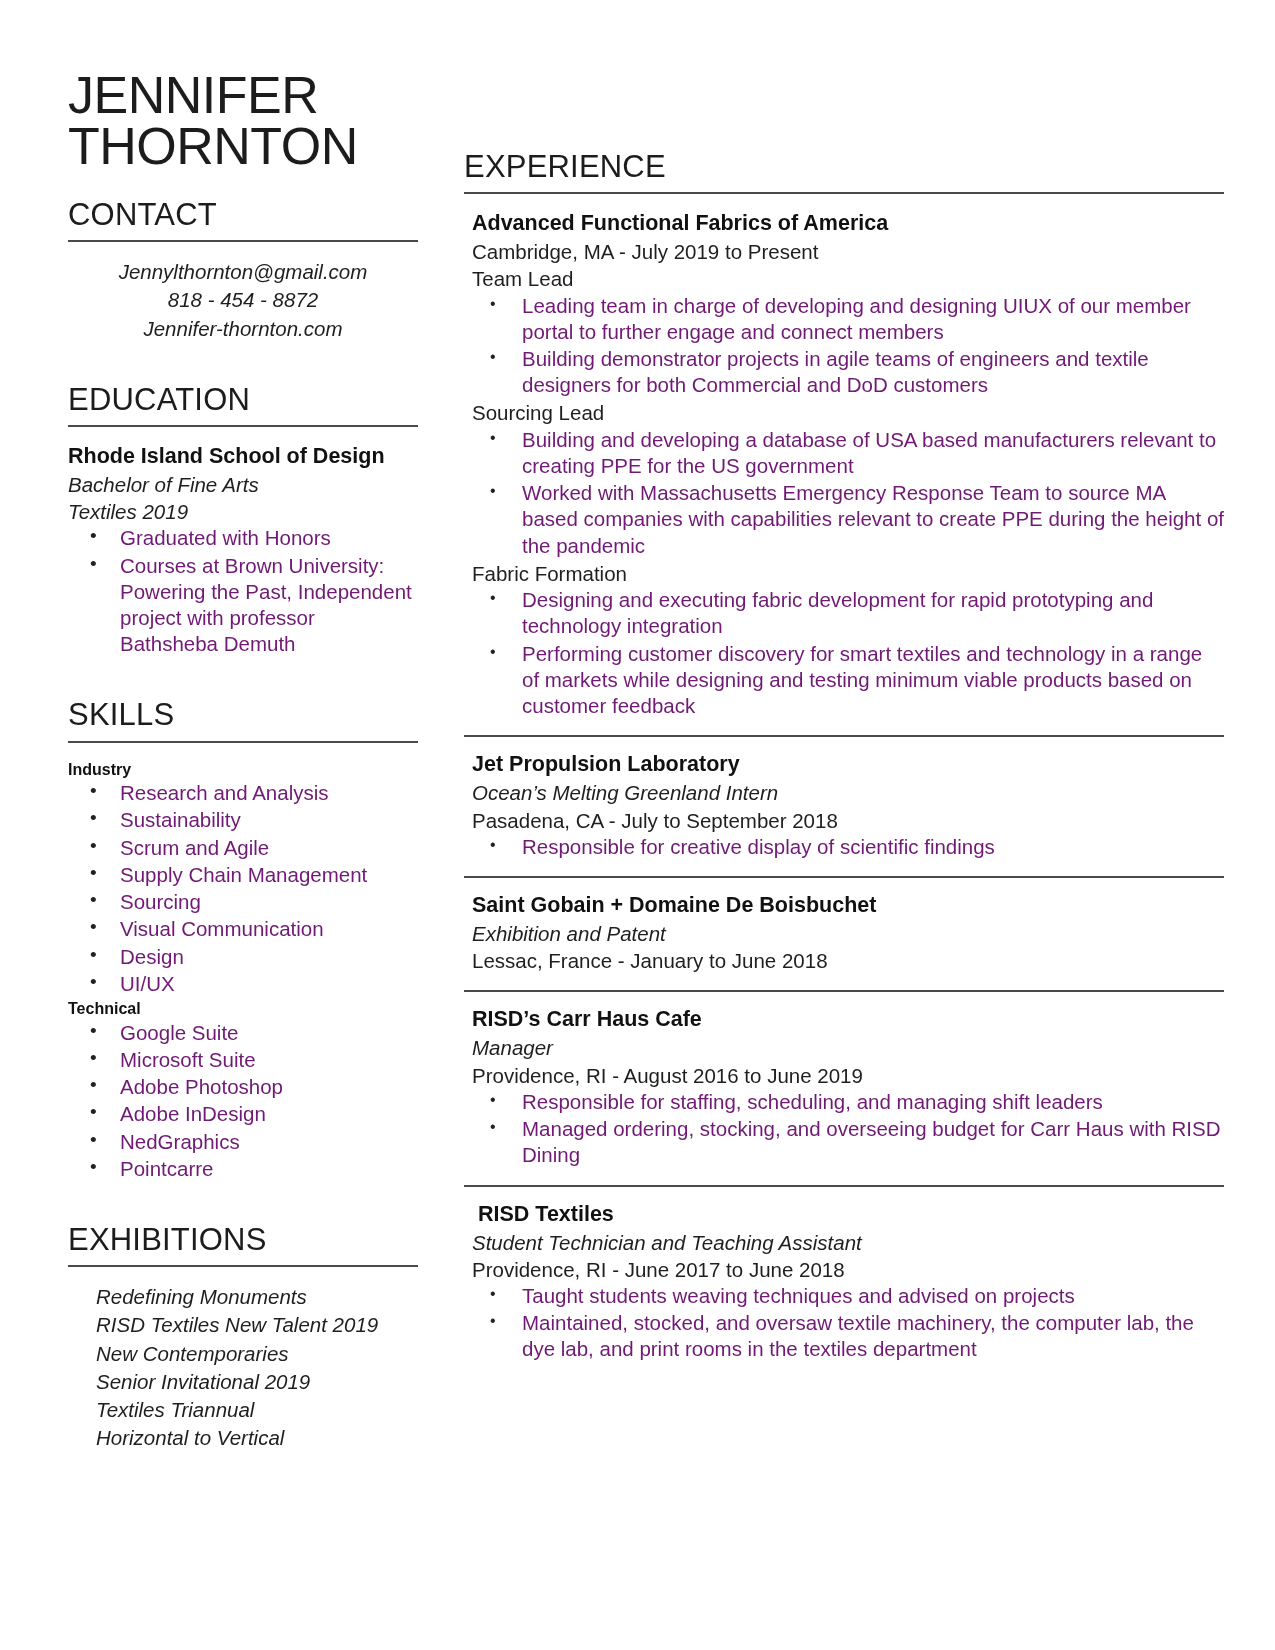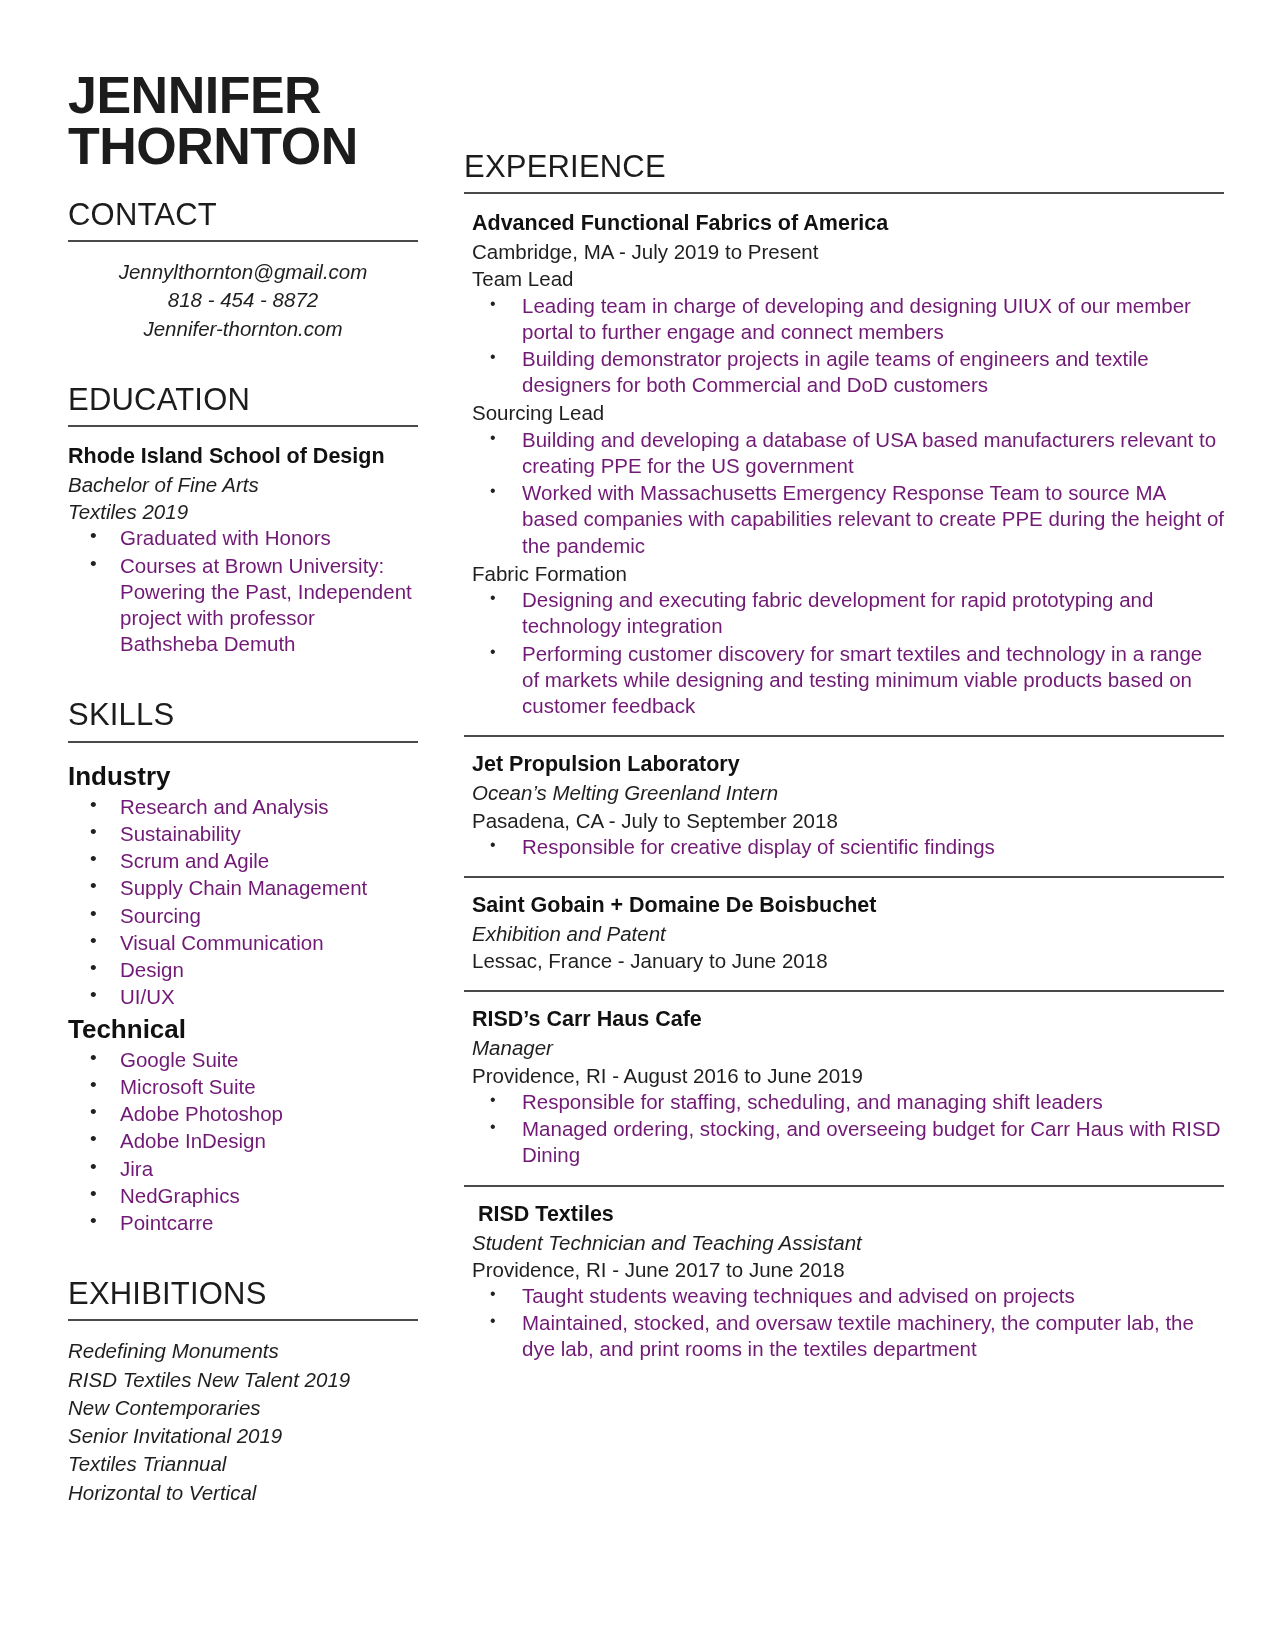--- a/index.html
+++ b/index.html
@@ -27,21 +27,21 @@
   }
   .right-col {
     position: absolute;
     left: 464px;
     top: 150px;
     width: 760px;
   }
 
   
   .name {
-    font-weight: bold;
+    font-weight: normal;
     font-size: 52px;
     line-height: 0.98;
     letter-spacing: -0.5px;
     color: #1c1c1c;
     margin: 0 0 26px 0;
   }
   .name .ln { display: block; white-space: nowrap; }
 
   
   .sec-head {
@@ -72,21 +72,21 @@
     color: #1f1f1f;
   }
   .bold-line {
     font-weight: bold;
     font-size: 21.5px;
     line-height: 1.3;
     color: #111;
   }
   .sub-bold {
     font-weight: bold;
-    font-size: 26px;
+    font-size: 16px;
     line-height: 1.35;
     color: #111;
   }
 
   
   ul.bul {
     list-style: none;
     margin: 0;
     padding: 0;
   }
@@ -113,21 +113,21 @@
   ul.bul.right > li::before {
     left: 18px;
     font-size: 16px;
     top: 1px;
   }
   .gap-lg { height: 40px; }
 
   .contact-lines { margin-top: 2px; text-align: center; }
   .contact-lines > div { margin-bottom: 1px; }
 
-  .exh-lines > div { margin-bottom: 1px; }
+  .exh-lines > div { margin-bottom: 1px; margin-left: 28px; }
 
   .job { margin: 0 0 0 8px; }
   .job-sep {
     border: 0;
     border-top: 2px solid #4a4a4a;
     margin: 16px 0 14px 0;
     width: 100%;
   }
   .role-group-label {
     font-size: 20.5px;
@@ -188,21 +188,20 @@
       </ul>
     </div>
 
     <div>
       <div class="sub-bold">Technical</div>
       <ul class="bul">
         <li>Google Suite</li>
         <li>Microsoft Suite</li>
         <li>Adobe Photoshop</li>
         <li>Adobe InDesign</li>
-        <li>Jira</li>
         <li>NedGraphics</li>
         <li>Pointcarre</li>
       </ul>
     </div>
 
     <div class="gap-lg"></div>
 
     <h2 class="sec-head">EXHIBITIONS</h2>
     <hr class="rule">
     <div class="exh-lines">

